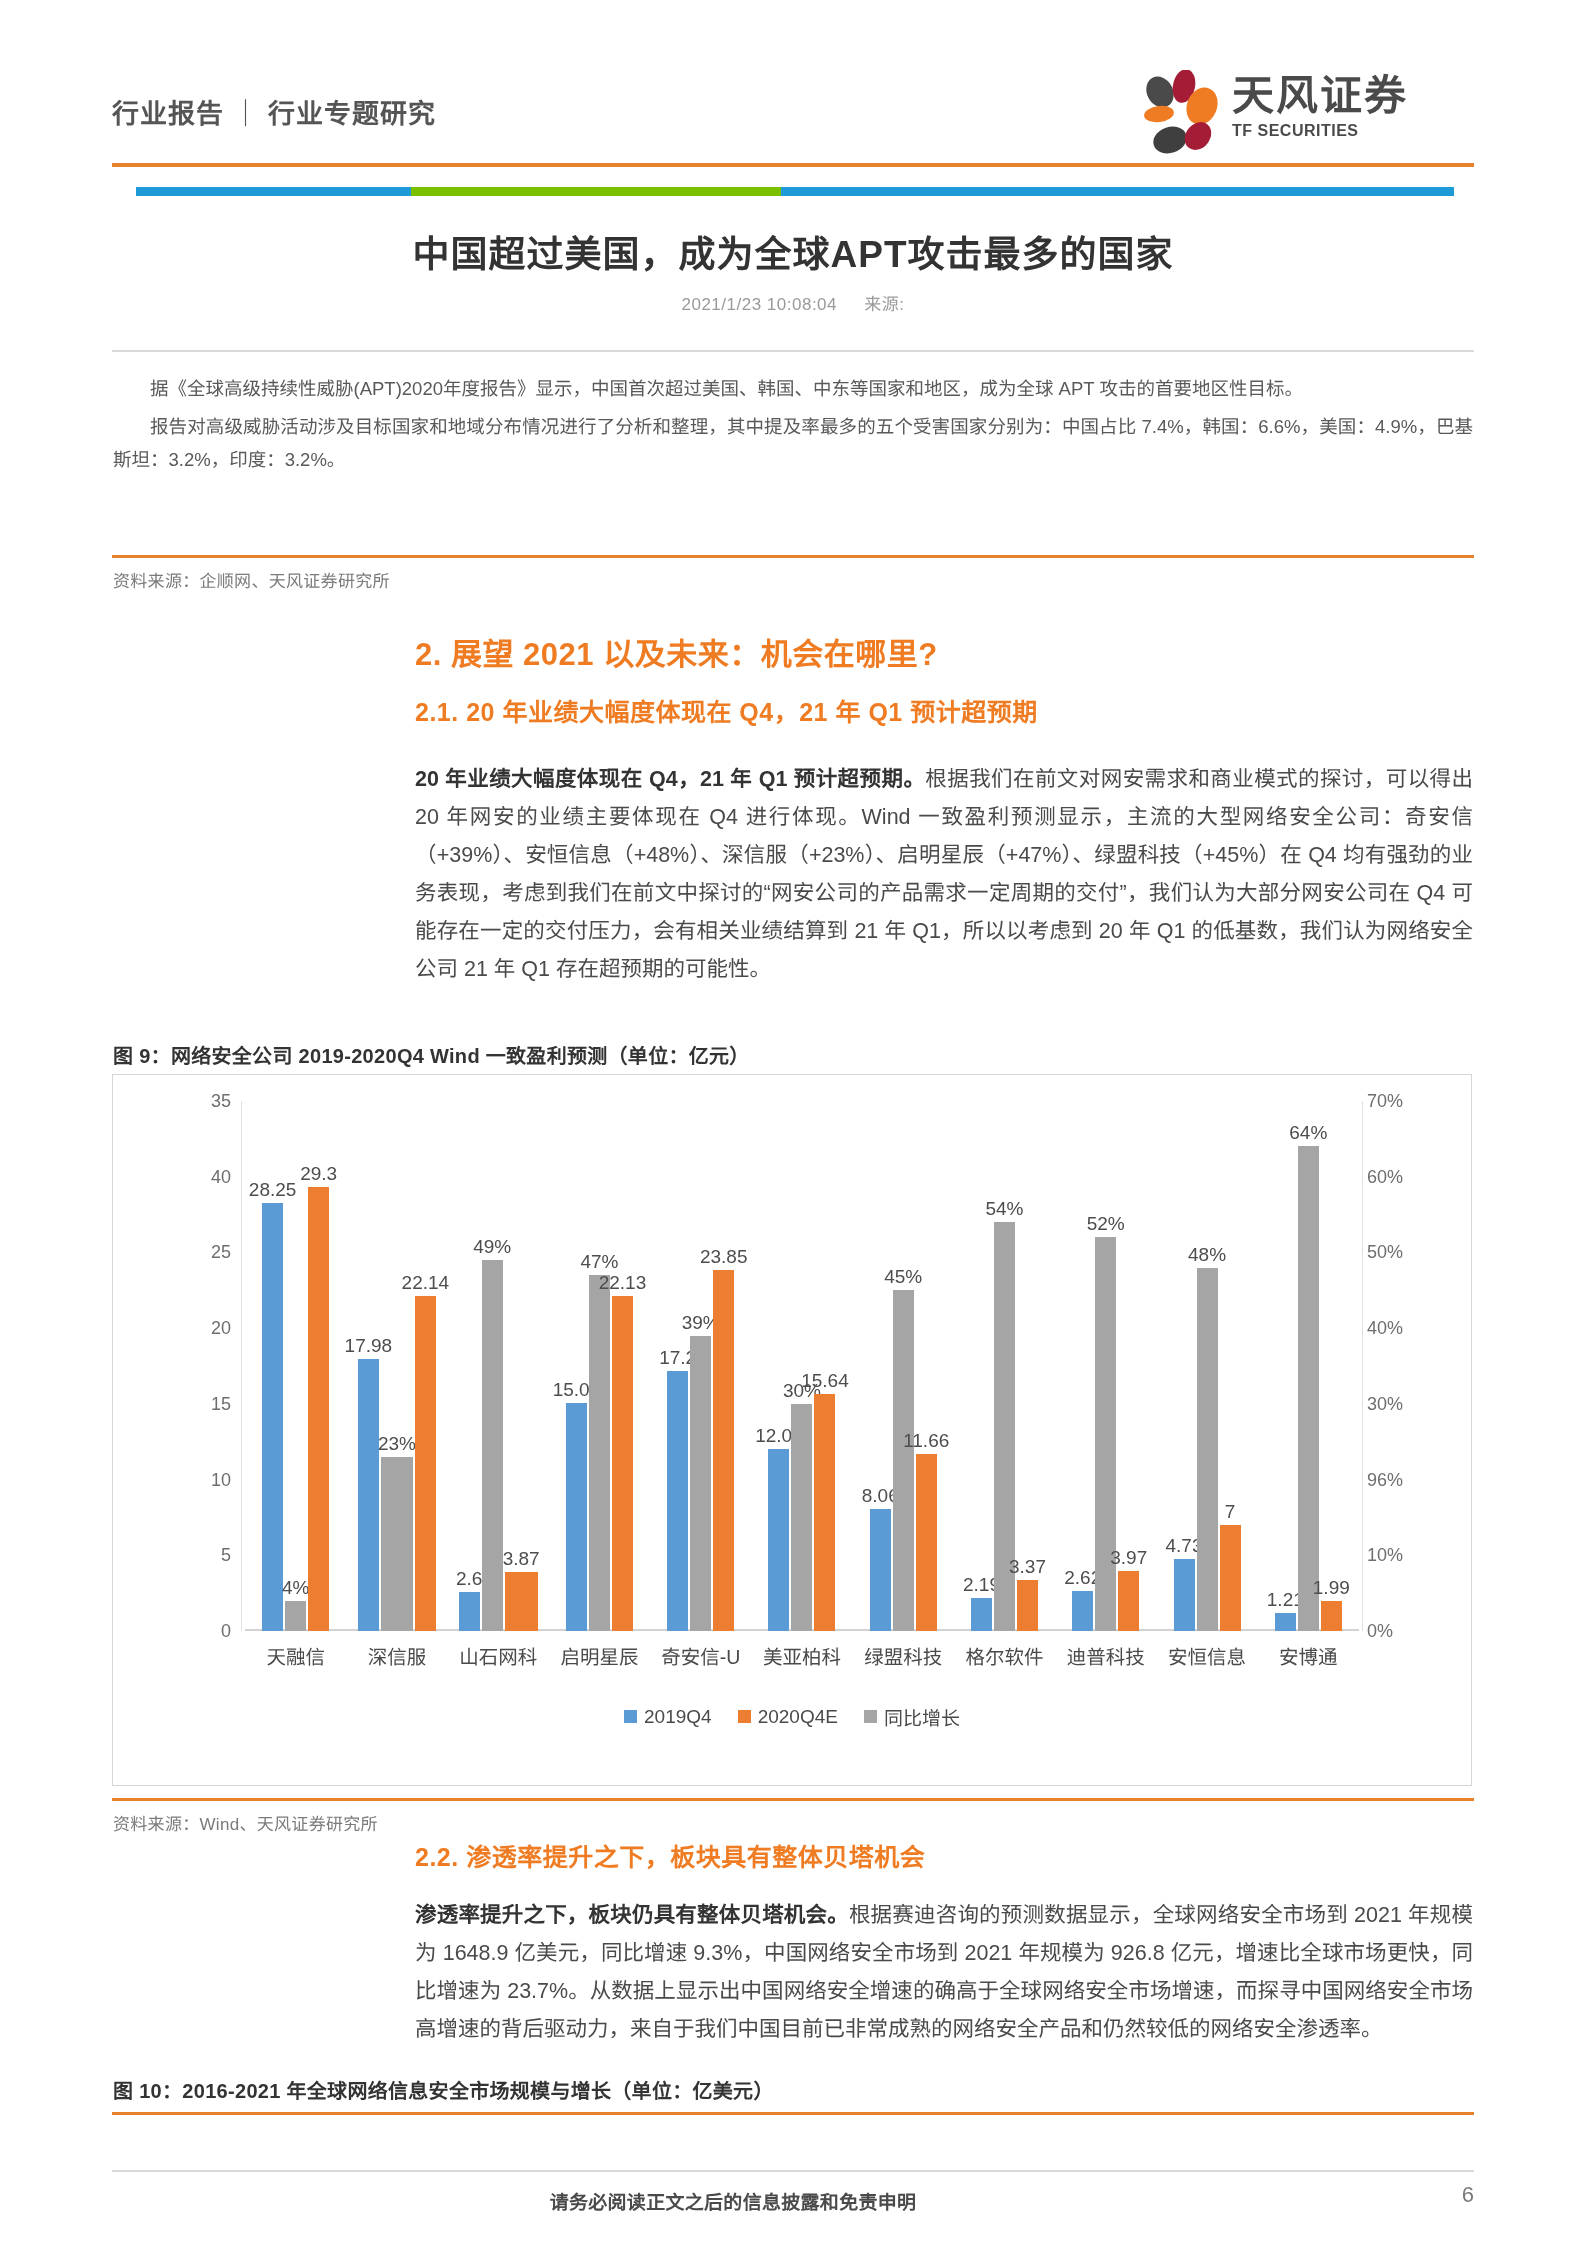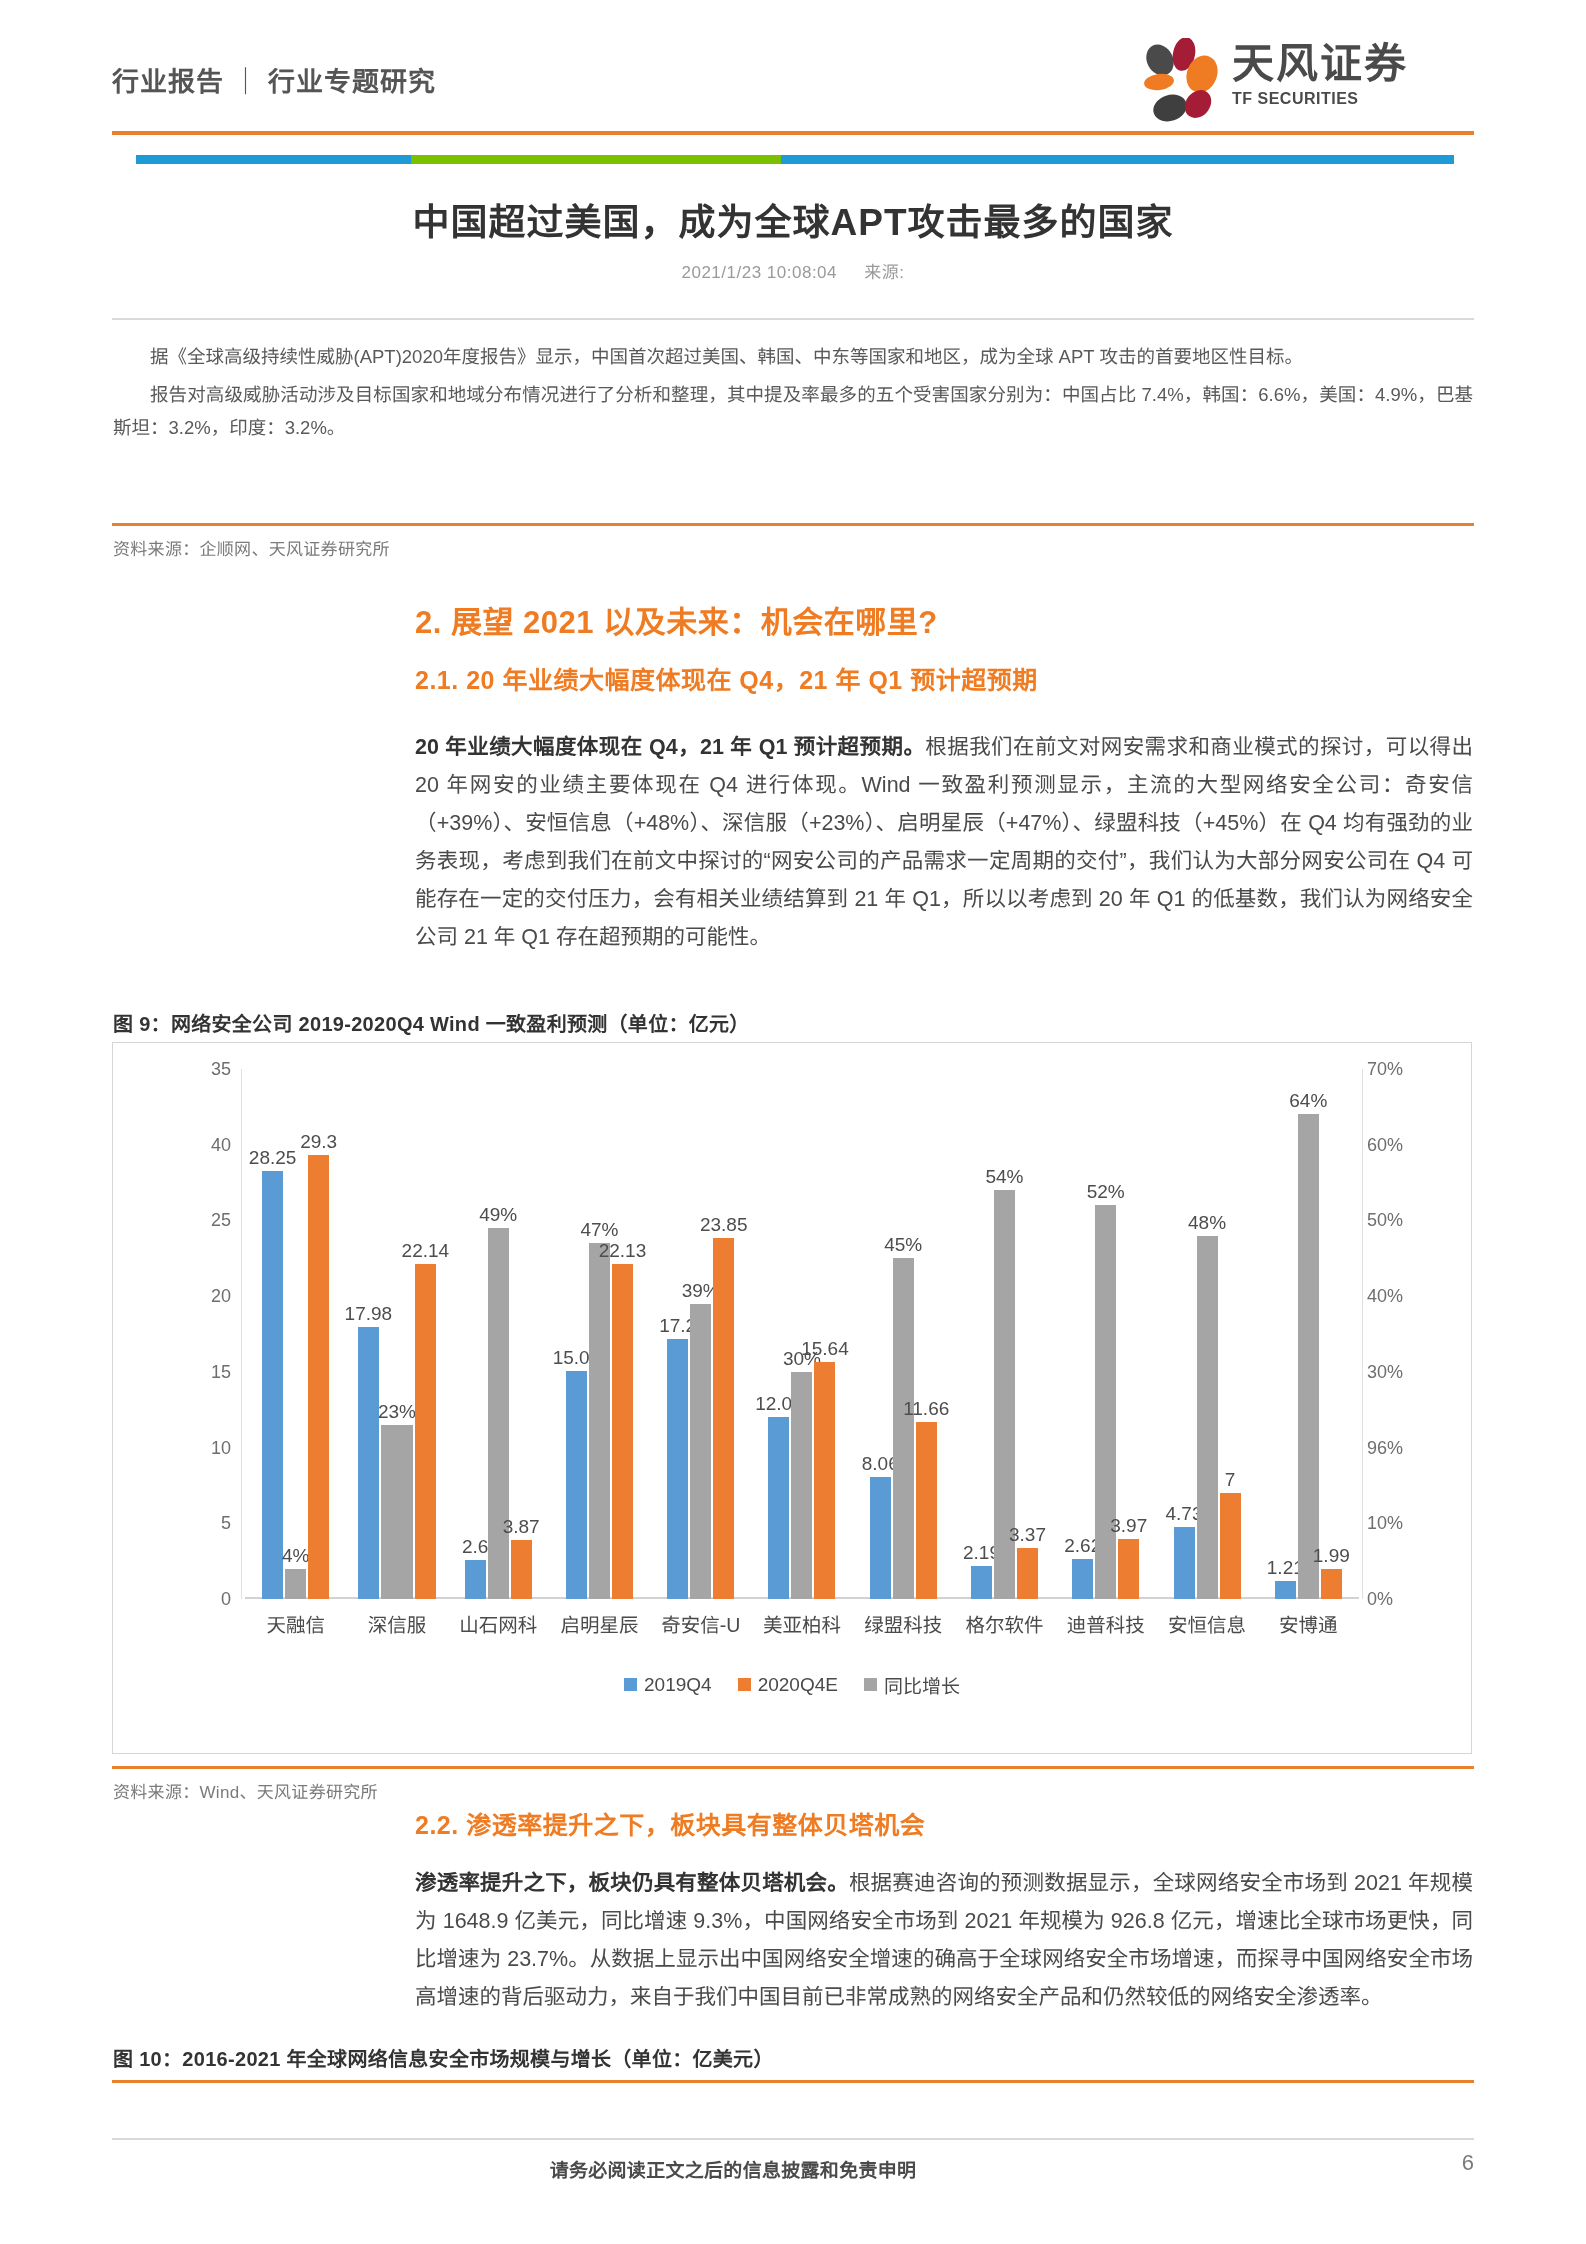--- a/index.html
+++ b/index.html
@@ -4,21 +4,21 @@
 <style>
   html,body{margin:0;padding:0;}
   body{
     width:1586px;height:2244px;
     background:#ffffff;
     font-family:"Liberation Sans","DejaVu Sans",sans-serif;
     color:#3c3c3c;
     position:relative;
     overflow:hidden;
   }
-  .page{position:relative;width:1586px;height:1680px;}
+  .page{position:relative;width:1586px;height:1680px;margin-top:32px;}
 
   
   .header{position:absolute;left:112px;top:52px;width:1362px;height:78px;}
   .hdr-label{
     position:absolute;left:0;top:8px;
     font-size:27px;font-weight:bold;color:#555555;letter-spacing:1px;
     white-space:nowrap;
   }
   .hdr-sep{padding:0 8px;font-weight:normal;}
   .logo{position:absolute;right:0;top:-16px;width:360px;height:92px;}
@@ -270,21 +270,21 @@
                 <span class="bar-label">22.14</span>
               </div>
             </div>
             <div class="group">
               <div class="bar b2019" style="height: 39.3714px;">
                 <span class="bar-label">2.6</span>
               </div>
               <div class="bar bgrow" style="height: 371px;">
                 <span class="bar-label">49%</span>
               </div>
-              <div class="bar b2020" style="height: 58.6029px;">
+              <div class="bar b2020" style="height: 58.6029px; padding-left: 12px;">
                 <span class="bar-label">3.87</span>
               </div>
             </div>
             <div class="group">
               <div class="bar b2019" style="height: 228.203px;">
                 <span class="bar-label">15.07</span>
               </div>
               <div class="bar bgrow" style="height: 355.857px;">
                 <span class="bar-label">47%</span>
               </div>

